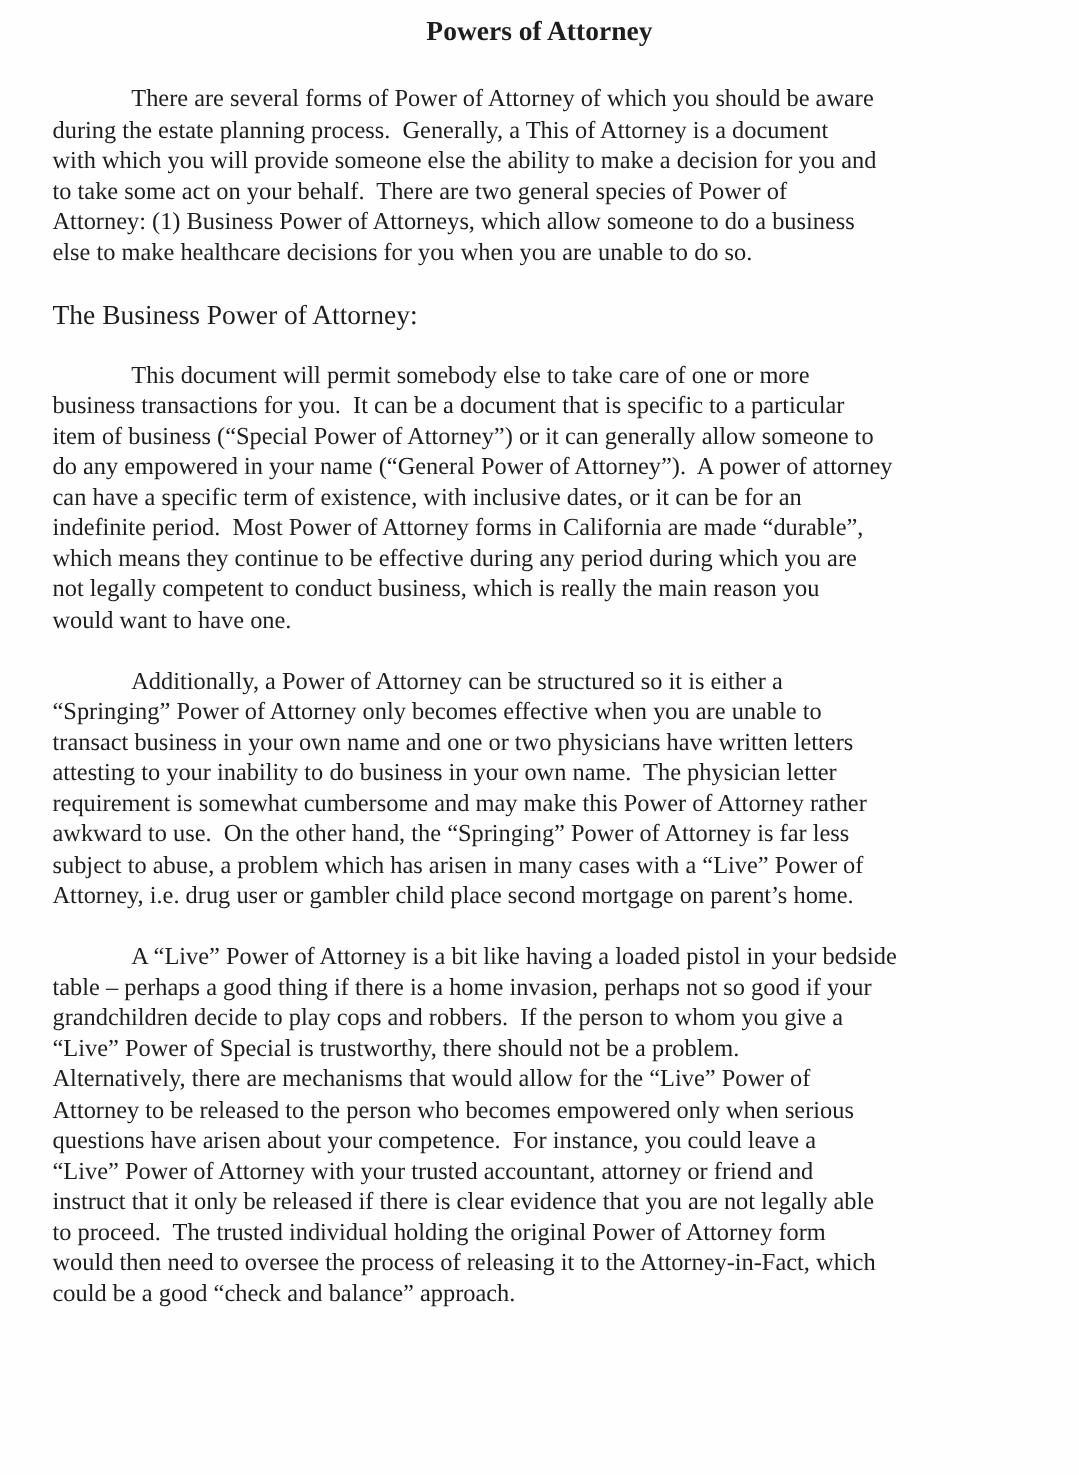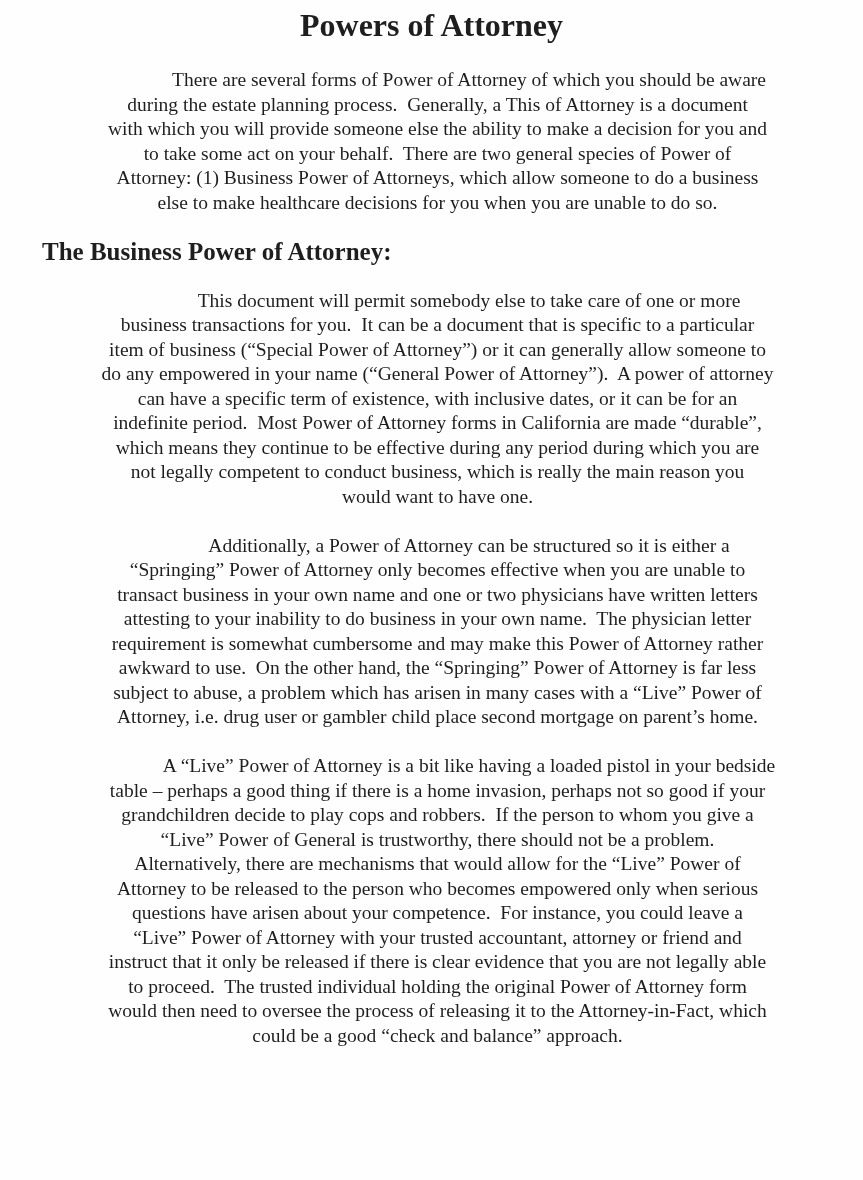--- a/index.html
+++ b/index.html
@@ -12,43 +12,42 @@
     width: 863px;
     height: 1180px;
     box-sizing: border-box;
     background: #fefefe;
     color: #1e1e1e;
     font-family: "Liberation Serif", serif;
     padding: 8px 30px 0 42px;
     overflow: hidden;
   }
   .doc-title {
-    font-size: 32px;
+    font-size: 22px;
     line-height: 34px;
     font-weight: 700;
     text-align: center;
     margin: 0 0 26px 0;
     
     padding-right: 12px;
   }
   .heading {
-    font-size: 25px;
+    font-size: 22px;
     line-height: 24.5px;
-    font-weight: 700;
+    font-weight: 400;
     margin: 0 0 24.5px 0;
   }
   .para {
     font-size: 19.5px;
     line-height: 24.5px;
     margin: 0 0 24.5px 0;
   }
   .line {
     display: block;
     white-space: pre;
-    text-align: center;
   }
   .para .line:first-child {
     padding-left: 63px; 
   }
 </style>
 </head>
 <body>
 
 <div class="page">
   <h1 class="doc-title">Powers of Attorney</h1>
@@ -84,21 +83,21 @@
       <span class="line">requirement is somewhat cumbersome and may make this Power of Attorney rather</span>
       <span class="line">awkward to use.  On the other hand, the “Springing” Power of Attorney is far less</span>
       <span class="line">subject to abuse, a problem which has arisen in many cases with a “Live” Power of</span>
       <span class="line">Attorney, i.e. drug user or gambler child place second mortgage on parent’s home.</span>
     </div>
 
   <div class="para">
       <span class="line">A “Live” Power of Attorney is a bit like having a loaded pistol in your bedside</span>
       <span class="line">table – perhaps a good thing if there is a home invasion, perhaps not so good if your</span>
       <span class="line">grandchildren decide to play cops and robbers.  If the person to whom you give a</span>
-      <span class="line">“Live” Power of General is trustworthy, there should not be a problem.</span>
+      <span class="line">“Live” Power of Special is trustworthy, there should not be a problem.</span>
       <span class="line">Alternatively, there are mechanisms that would allow for the “Live” Power of</span>
       <span class="line">Attorney to be released to the person who becomes empowered only when serious</span>
       <span class="line">questions have arisen about your competence.  For instance, you could leave a</span>
       <span class="line">“Live” Power of Attorney with your trusted accountant, attorney or friend and</span>
       <span class="line">instruct that it only be released if there is clear evidence that you are not legally able</span>
       <span class="line">to proceed.  The trusted individual holding the original Power of Attorney form</span>
       <span class="line">would then need to oversee the process of releasing it to the Attorney-in-Fact, which</span>
       <span class="line">could be a good “check and balance” approach.</span>
     </div>
 </div>

